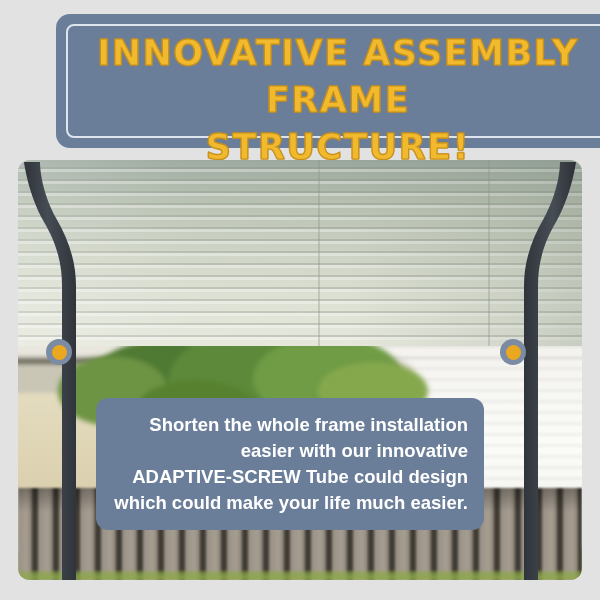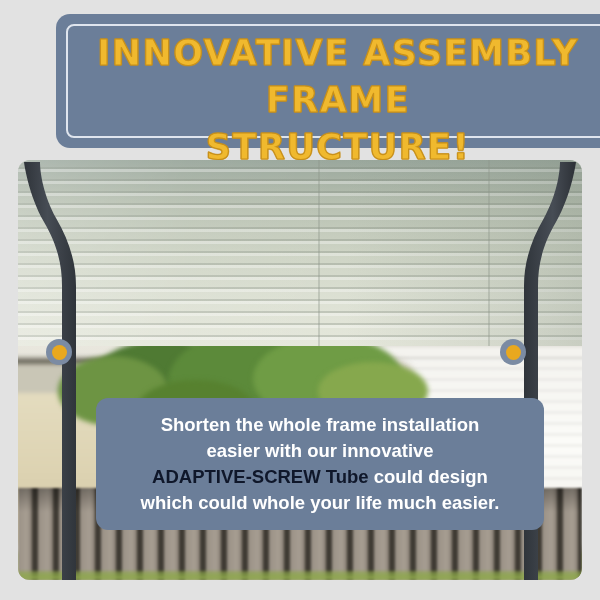--- a/index.html
+++ b/index.html
@@ -246,33 +246,33 @@
     background: #e9a81f;
   }
   #marker-left  { left: 46px;  top: 339px; }
   #marker-right { left: 500px; top: 339px; }
 
   
   .callout {
     position: absolute;
     left: 96px;
     top: 398px;
-    width: 448px;
+    width: 388px;
     padding: 14px 16px 14px;
     box-sizing: border-box;
     background: #6b7e99;
     border-radius: 12px;
-    text-align: center;
+    text-align: right;
     color: #ffffff;
     font-family: "Liberation Sans", sans-serif;
     font-weight: bold;
     font-size: 18.5px;
     line-height: 26px;
   }
-  .hl { color: #0f172a; }
+  .hl { color: #ffffff; }
 </style>
 </head>
 <body>
 
 <div id="page">
 
   <div class="banner">
     <div class="banner-inner-border"></div>
     <div class="banner-text">INNOVATIVE ASSEMBLY FRAME
 STRUCTURE!</div>
@@ -332,16 +332,16 @@
 
   <div class="marker" id="marker-left"></div>
   <div class="marker" id="marker-right"></div>
 
   <div class="callout">
     <div>Shorten the whole frame installation</div>
     <div>easier with our innovative</div>
     <div>
       <span class="hl">ADAPTIVE-SCREW Tube</span><span> could design</span>
     </div>
-    <div>which could whole your life much easier.</div>
+    <div>which could make your life much easier.</div>
   </div>
 
 </div>
 
 </body></html>

